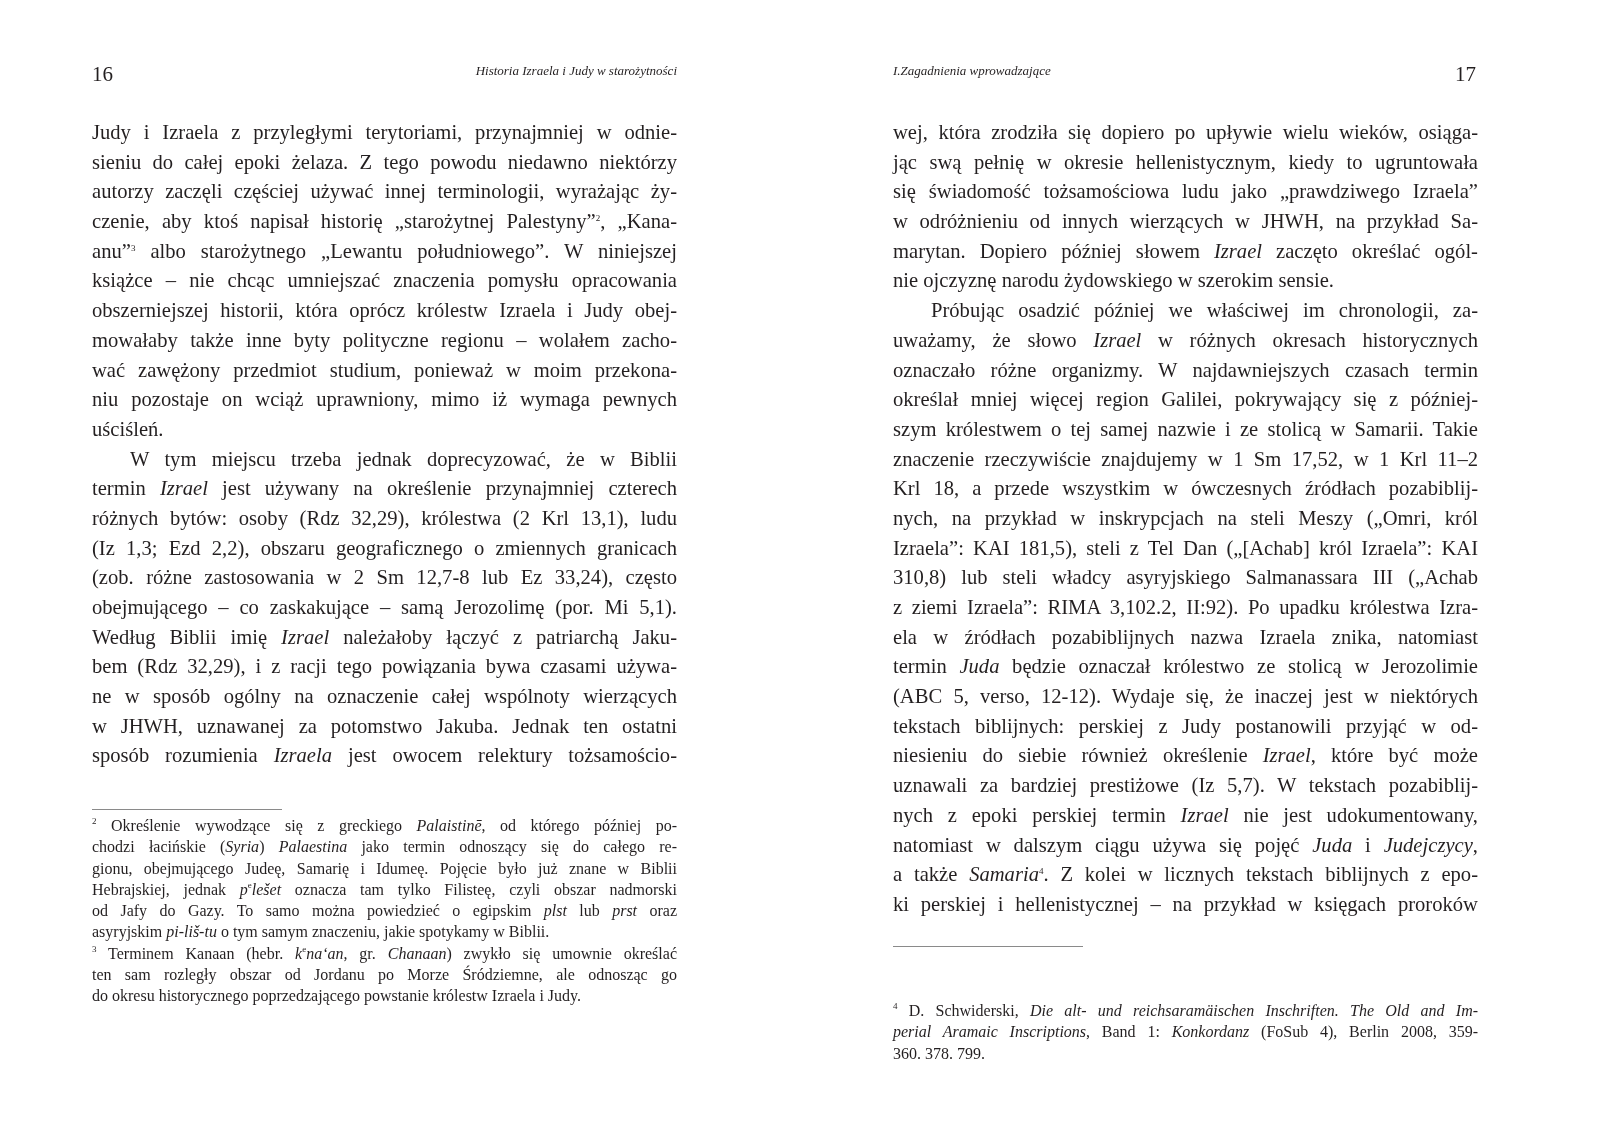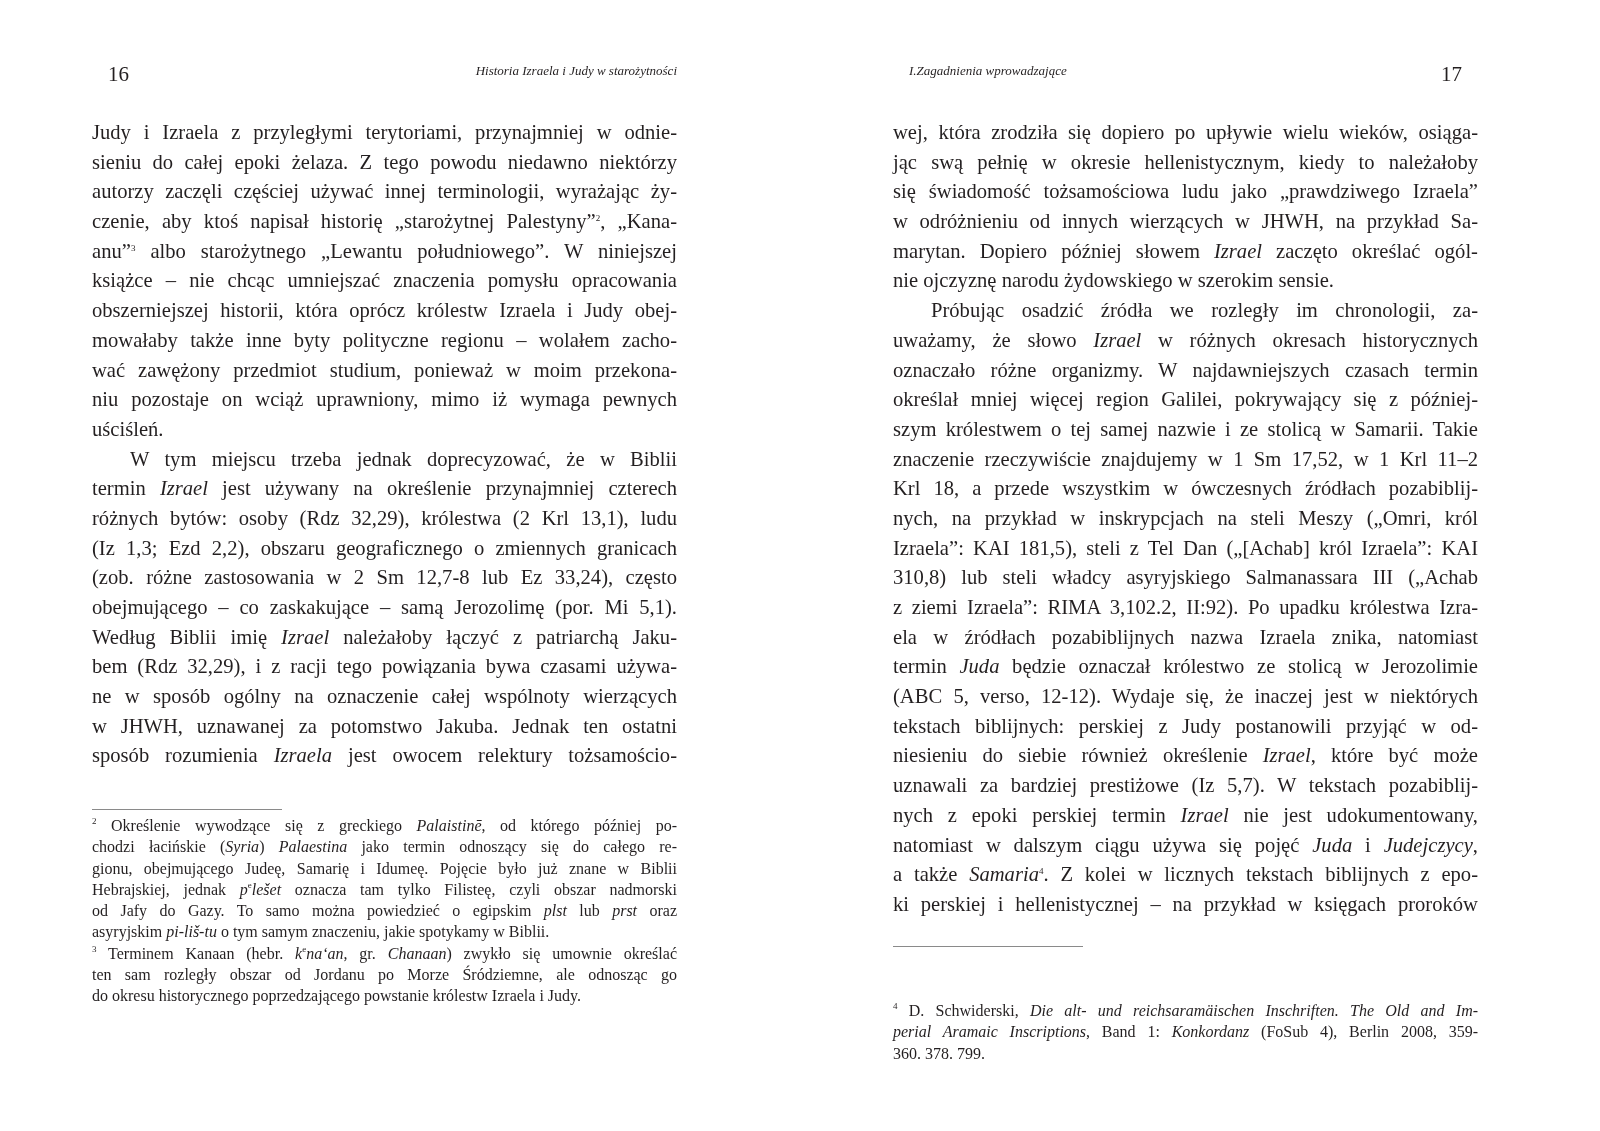--- a/index.html
+++ b/index.html
@@ -1,26 +1,26 @@
 <!DOCTYPE html>
 <html><head>
 <meta charset="utf-8">
 <style>
   html, body { margin: 0; padding: 0; background: #ffffff; }
   body { width: 1600px; height: 1131px; position: relative; overflow: hidden;
          font-family: "Liberation Serif", "DejaVu Serif", serif; color: #231f20; }
   .page { position: absolute; top: 0; height: 1131px; }
   .page.left { left: 92px; width: 585px; }
   .page.right { left: 893px; width: 585px; }
-  .running-head { position: absolute; top: 62px; left: 0; right: 0; height: 30px; margin-left: 16px; }
+  .running-head { position: absolute; top: 62px; left: 0; right: 0; height: 30px; }
   .pgnum { position: absolute; top: 0; font-size: 21px; }
   .rh-title { position: absolute; top: 1px; font-style: italic; font-size: 13px; }
   .left .pgnum { left: 0; }
   .left .rh-title { right: 0; }
-  .right .pgnum { right: 16px; text-align: center; }
+  .right .pgnum { right: 2px; text-align: center; }
   .right .rh-title { left: 0; }
   .body-text { position: absolute; top: 118px; left: 0; width: 585px;
                font-size: 20.6px; line-height: 29.7px; text-align: justify; }
   .line { display: block; white-space: nowrap; text-align: justify; text-align-last: justify; height: 29.7px; }
   .line.last { text-align-last: left; }
   .line.indent { padding-left: 38px; }
   .fn-rule { position: absolute; height: 1px; background: #8a8a8a; width: 190px; left: 0; }
   .footnotes { position: absolute; left: 0; width: 585px; font-size: 16px; line-height: 21.3px; }
   .fn-line { display: block; white-space: nowrap; text-align: justify; text-align-last: justify; height: 21.3px; }
   .fn-line.last { text-align-last: left; }
@@ -73,26 +73,26 @@
     </div>
 </div>
 
 <div class="page right">
   <div class="running-head">
     <span class="rh-title">I.Zagadnienia wprowadzające</span>
     <span class="pgnum">17</span>
   </div>
   <div class="body-text">
       <span class="line">wej, która zrodziła się dopiero po upływie wielu wieków, osiąga-</span>
-      <span class="line">jąc swą pełnię w okresie hellenistycznym, kiedy to należałoby</span>
+      <span class="line">jąc swą pełnię w okresie hellenistycznym, kiedy to ugruntowała</span>
       <span class="line">się świadomość tożsamościowa ludu jako „prawdziwego Izraela”</span>
       <span class="line">w odróżnieniu od innych wierzących w JHWH, na przykład Sa-</span>
       <span class="line">marytan. Dopiero później słowem <i>Izrael</i> zaczęto określać ogól-</span>
       <span class="line last">nie ojczyznę narodu żydowskiego w szerokim sensie.</span>
-      <span class="line indent">Próbując osadzić źródła we rozległy im chronologii, za-</span>
+      <span class="line indent">Próbując osadzić później we właściwej im chronologii, za-</span>
       <span class="line">uważamy, że słowo <i>Izrael</i> w różnych okresach historycznych</span>
       <span class="line">oznaczało różne organizmy. W najdawniejszych czasach termin</span>
       <span class="line">określał mniej więcej region Galilei, pokrywający się z później-</span>
       <span class="line">szym królestwem o tej samej nazwie i ze stolicą w Samarii. Takie</span>
       <span class="line">znaczenie rzeczywiście znajdujemy w 1 Sm 17,52, w 1 Krl 11–2</span>
       <span class="line">Krl 18, a przede wszystkim w ówczesnych źródłach pozabiblij-</span>
       <span class="line">nych, na przykład w inskrypcjach na steli Meszy („Omri, król</span>
       <span class="line">Izraela”: KAI 181,5), steli z Tel Dan („[Achab] król Izraela”: KAI</span>
       <span class="line">310,8) lub steli władcy asyryjskiego Salmanassara III („Achab</span>
       <span class="line">z ziemi Izraela”: RIMA 3,102.2, II:92). Po upadku królestwa Izra-</span>

